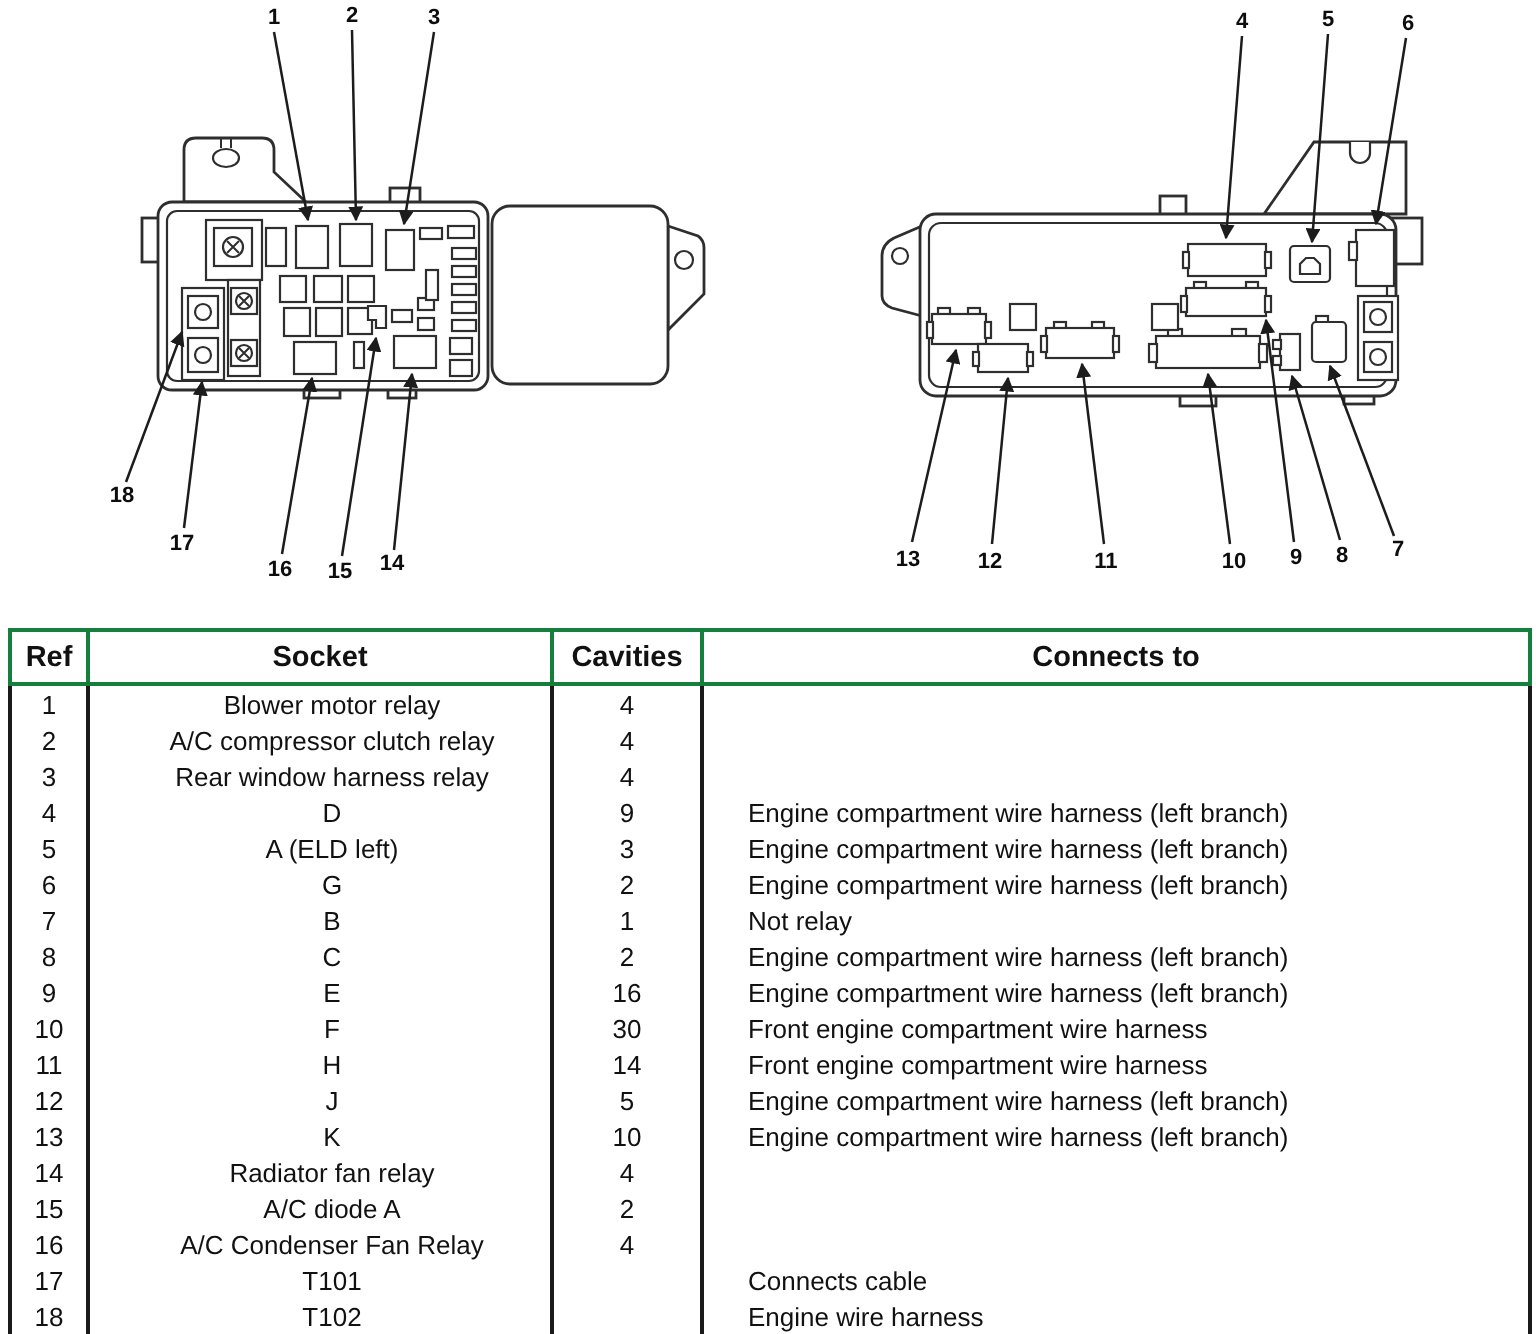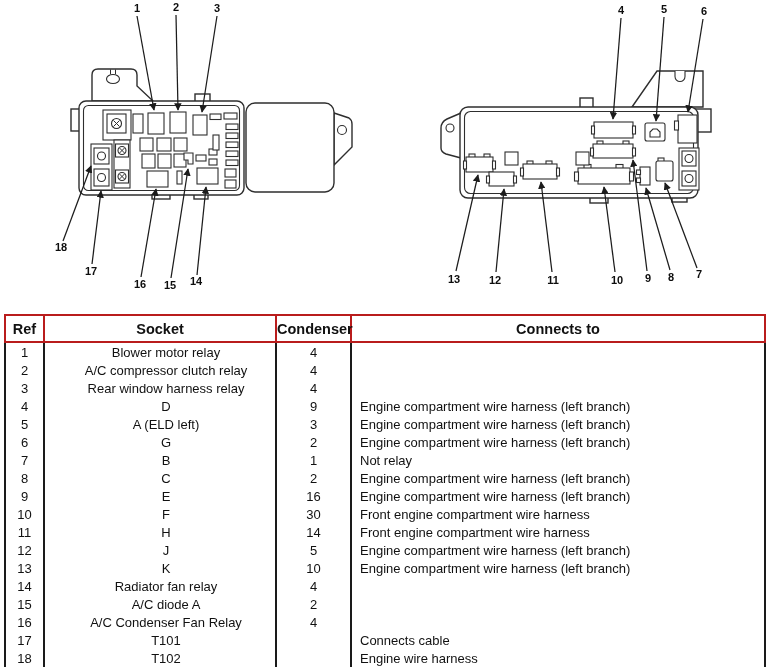--- a/index.html
+++ b/index.html
@@ -8,28 +8,28 @@
   .figure{position:absolute;left:0;top:0;}
   
   .shape{fill:#ffffff;stroke:#2e2e2e;stroke-width:1.4;}
   .detail{fill:#ffffff;stroke:#2e2e2e;stroke-width:1.1;}
   .xline{stroke:#2e2e2e;stroke-width:1;fill:none;}
   .callout{stroke:#1c1c1c;stroke-width:1.25;fill:none;marker-end:url(#arrowhead);}
   .lbl{font-family:"Liberation Sans",sans-serif;font-weight:bold;font-size:11px;fill:#0d0d0d;text-anchor:middle;}
   
   .conn-table{position:absolute;left:4px;top:314px;width:760px;border-collapse:collapse;
               table-layout:fixed;border:2px solid #1a1a1a;}
-  .conn-table th{border:2px solid #b91c1c;height:25px;font-size:14.5px;font-weight:bold;
+  .conn-table th{border:2px solid #15803d;height:25px;font-size:14.5px;font-weight:bold;
                  text-align:center;padding:0;}
   .conn-table td{border-left:2px solid #1a1a1a;border-right:2px solid #1a1a1a;
                  height:18px;font-size:13px;padding:0;vertical-align:middle;white-space:nowrap;overflow:hidden;}
   td.c-ref{text-align:center;}
   td.c-soc{text-align:center;padding-left:12px;}
   td.c-cav{text-align:center;}
-  td.c-con{text-align:left;padding-left:8px;}
+  td.c-con{text-align:left;padding-left:22px;}
 </style>
 </head>
 <body>
 
 <div class="page">
 
   <svg class="figure" width="768" height="310" viewBox="0 0 768 310">
     <defs>
       <marker id="arrowhead" viewBox="0 0 10 10" refX="9" refY="5" markerWidth="6" markerHeight="6" orient="auto-start-reverse">
         <path d="M0,0 L10,5 L0,10 z" style="fill:#1c1c1c;stroke:none;"></path>
@@ -222,21 +222,21 @@
     <colgroup>
       <col style="width:39px">
         <col style="width:232px">
         <col style="width:75px">
         <col style="width:414px">
     </colgroup>
     <thead>
       <tr>
         <th>Ref</th>
         <th>Socket</th>
-        <th>Condenser</th>
+        <th>Cavities</th>
         <th>Connects to</th>
       </tr>
     </thead>
     <tbody>
       <tr>
         <td class="c-ref">1</td>
         <td class="c-soc">Blower motor relay</td>
         <td class="c-cav">4</td>
         <td class="c-con"></td>
       </tr>

